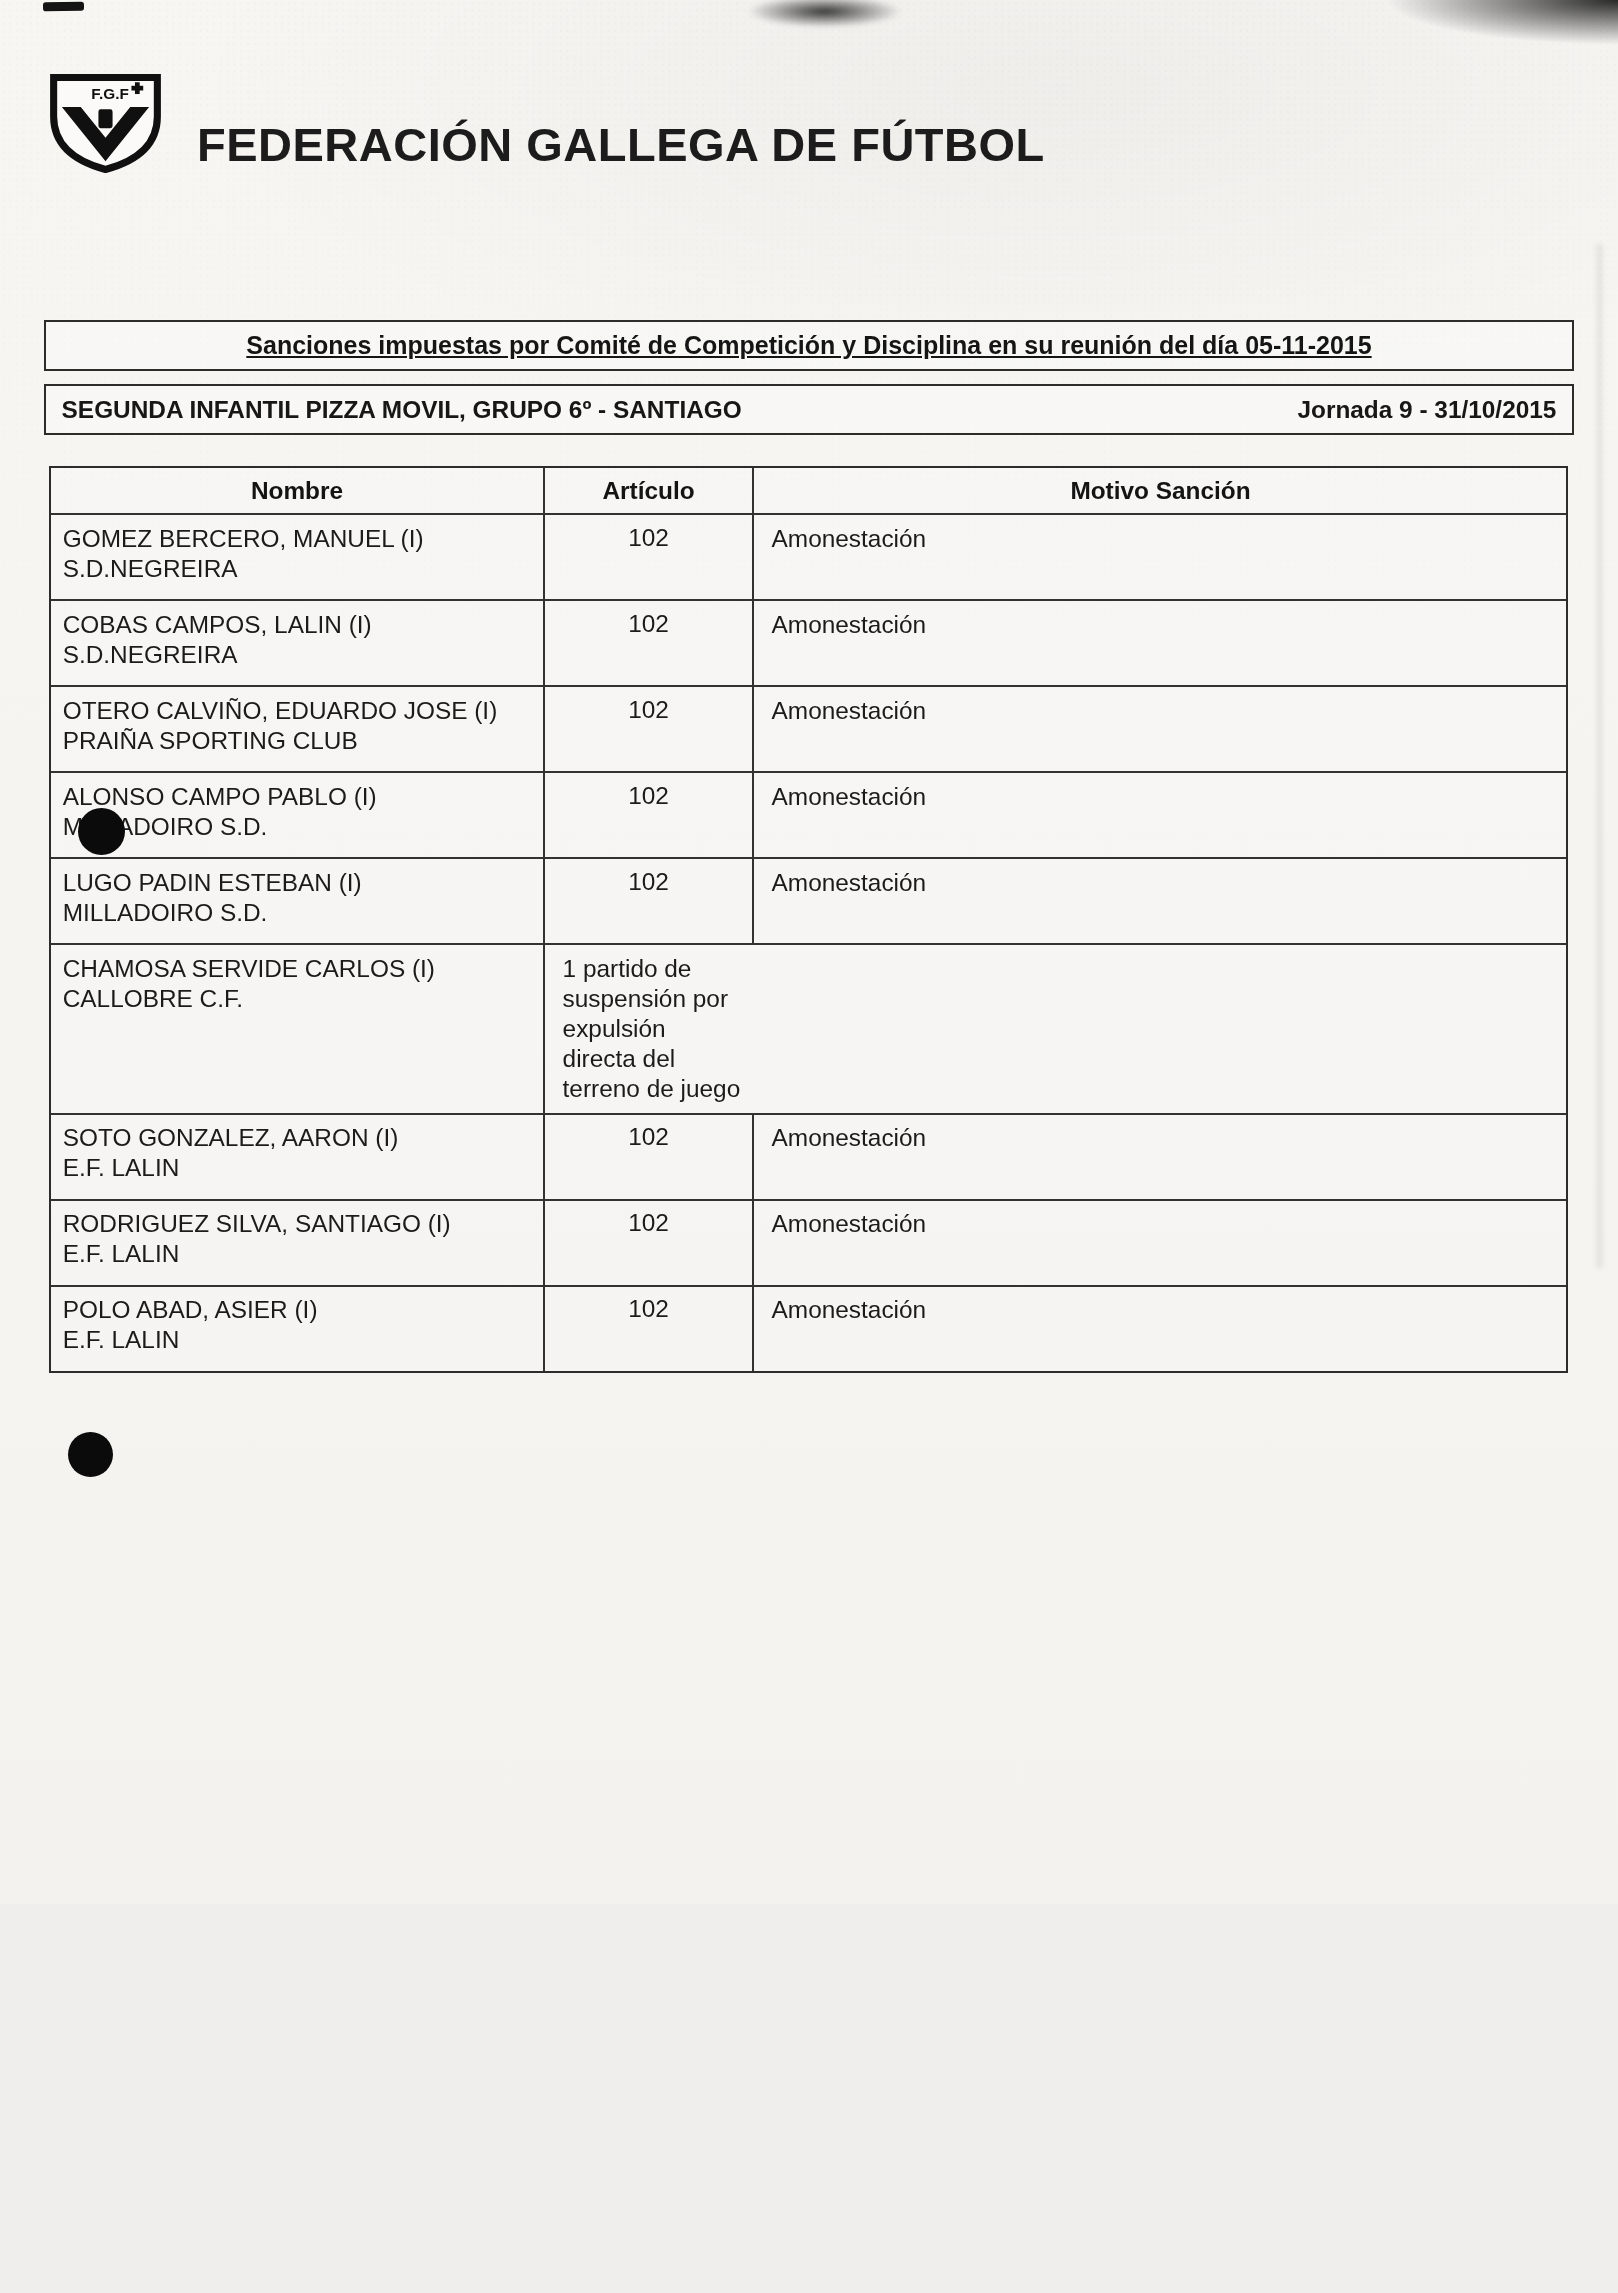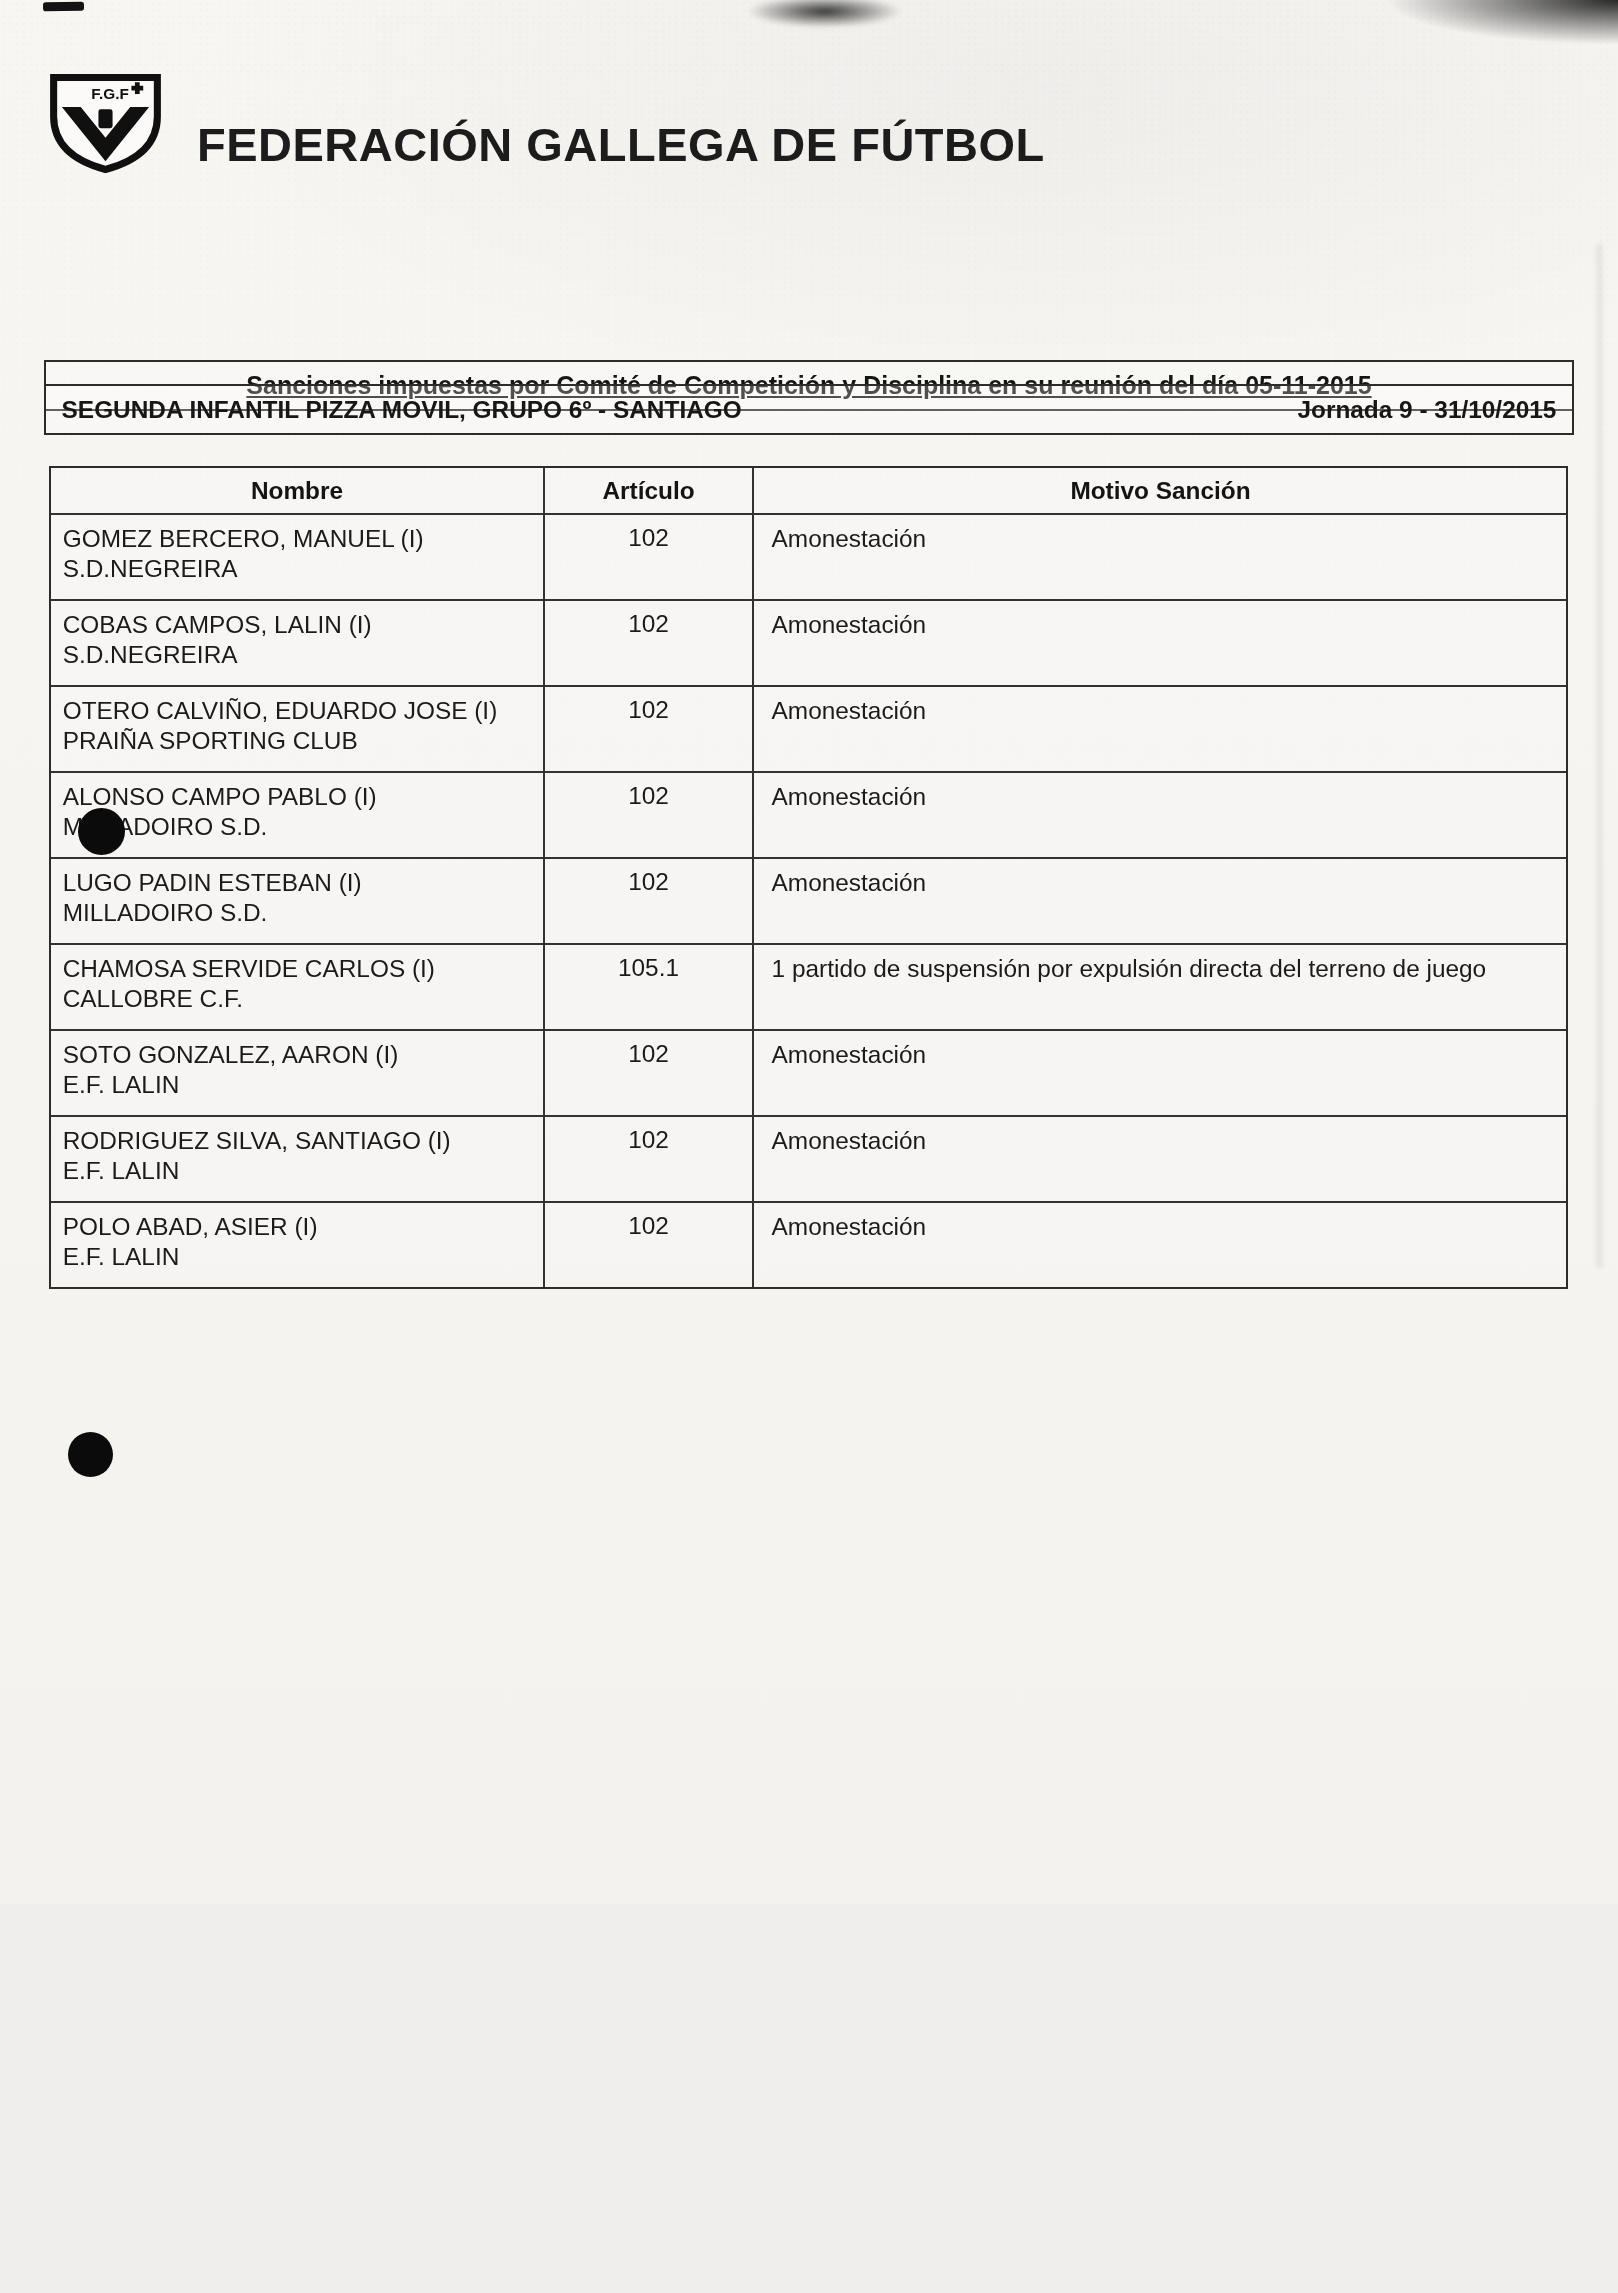--- a/index.html
+++ b/index.html
@@ -36,21 +36,21 @@
 
   
   .logo{position:absolute;left:43px;top:74px;width:125px;height:99px;}
   .doc-title{
     position:absolute;left:181px;top:101px;margin:16px;
     font-size:47px;font-weight:700;letter-spacing:0.5px;color:#1c1c1c;
   }
 
   
   .box{position:absolute;left:44px;width:1530px;border:2px solid #2e2c29;box-sizing:border-box;background:rgba(255,255,255,0.25);}
-  .notice-box{top:320px;height:51px;display:flex;align-items:center;justify-content:center;margin-top:40px;}
+  .notice-box{top:320px;height:51px;display:flex;align-items:center;justify-content:center;}
   .notice-text{font-size:25px;font-weight:700;text-decoration:underline;color:#151515;}
   .comp-box{top:384px;height:51px;display:flex;align-items:center;justify-content:space-between;padding:0 15.6px;box-sizing:border-box;left:44px;}
   .comp-name{font-size:24.4px;font-weight:700;color:#171717;}
   .comp-jornada{font-size:24.4px;font-weight:700;color:#171717;}
 
   
   .sanctions-table{
     position:absolute;left:49px;top:466px;width:1519px;
     border:2px solid #2e2c29;box-sizing:border-box;background:rgba(255,255,255,0.15);
   }
@@ -150,21 +150,20 @@
       </div>
       <div class="cell art">102</div>
       <div class="cell reason">Amonestación</div>
     </div>
 
     <div class="trow tdata">
       <div class="cell name">
         <span>CHAMOSA SERVIDE CARLOS (I)</span>
         <span class="club-line">CALLOBRE C.F.</span>
       </div>
-      <div class="cell art">105.1</div>
       <div class="cell reason">1 partido de suspensión por expulsión directa del terreno de juego</div>
     </div>
 
     <div class="trow tdata">
       <div class="cell name">
         <span>SOTO GONZALEZ, AARON (I)</span>
         <span class="club-line">E.F. LALIN</span>
       </div>
       <div class="cell art">102</div>
       <div class="cell reason">Amonestación</div>

